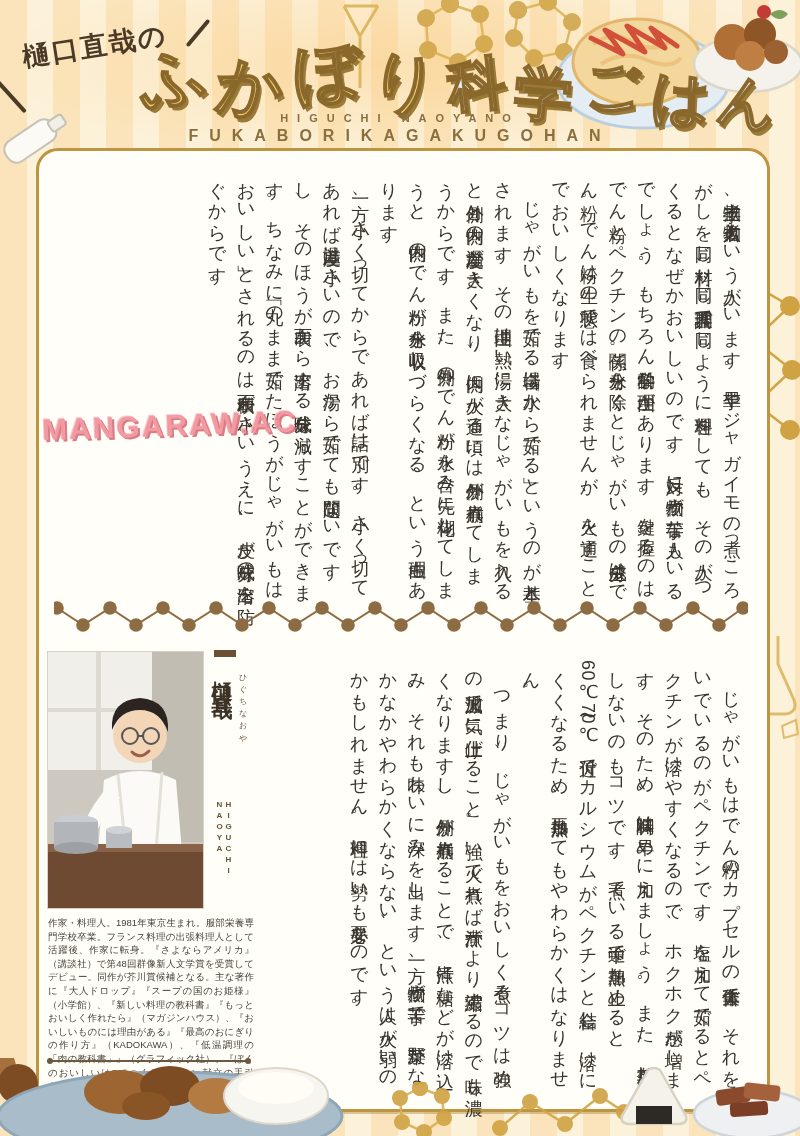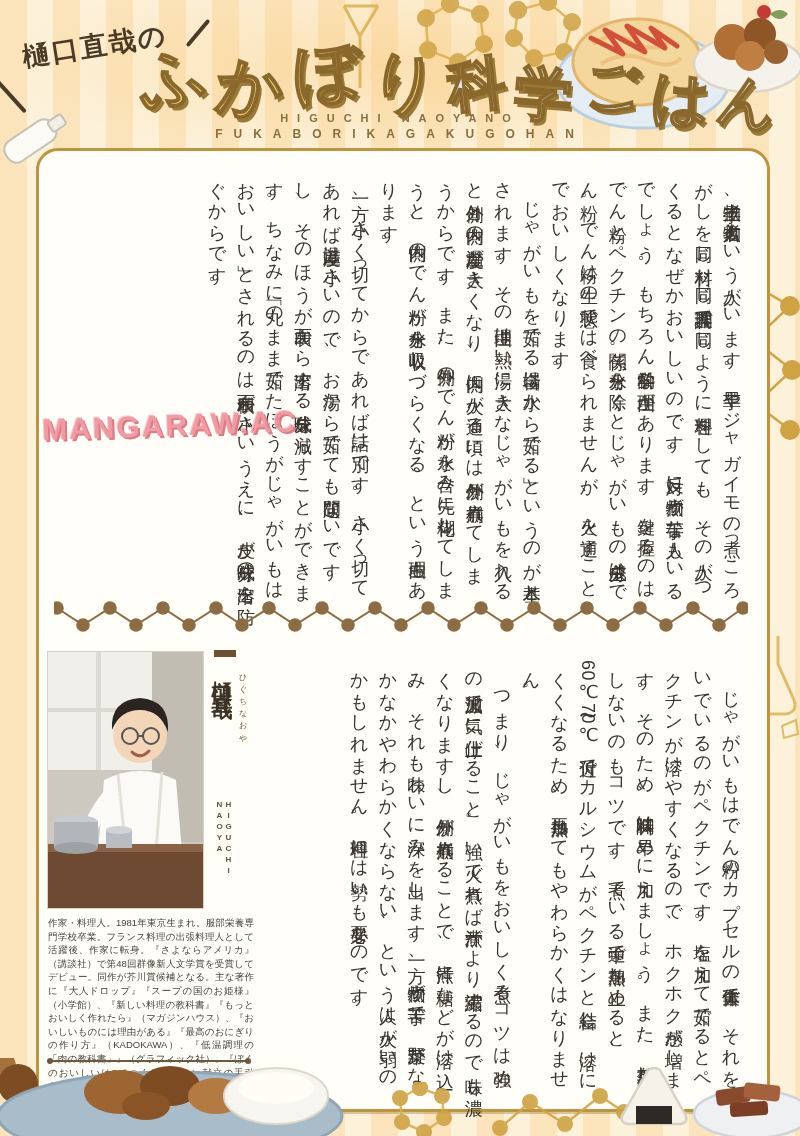--- a/index.html
+++ b/index.html
@@ -37,21 +37,21 @@
   .r1{transform:rotate(6deg) translateY(4px);}
   .r2{transform:rotate(-5deg) translateY(-10px);}
   .r3{transform:rotate(7deg);}
   .r4{transform:rotate(-6deg) translateY(-4px);}
   .r5{transform:rotate(5deg) translateY(6px);}
   .r6{transform:rotate(-7deg) translateY(-2px);}
   .r7{transform:rotate(4deg) translateY(10px);}
   .r8{transform:rotate(10deg) translateY(14px);}
   .romaji{position:absolute;left:60px;width:680px;text-align:center;color:#8a6f3e;font-weight:bold;}
   .romaji.l1{top:112px;font-size:11px;letter-spacing:9px;}
-  .romaji.l2{top:127px;font-size:12px;letter-spacing:11px;}
+  .romaji.l2{top:127px;font-size:16px;letter-spacing:11px;}
   
   .panel{
     position:absolute;left:36px;top:148px;width:728px;height:958px;
     background:#fffef8;border:3px solid #bd9440;border-radius:22px;
     box-shadow:0 2px 0 rgba(150,110,40,.35);
   }
   
   .vtext{
     position:absolute;writing-mode:vertical-rl;text-orientation:mixed;
     color:#39352e;font-size:18px;line-height:28.6px;letter-spacing:.5px;

